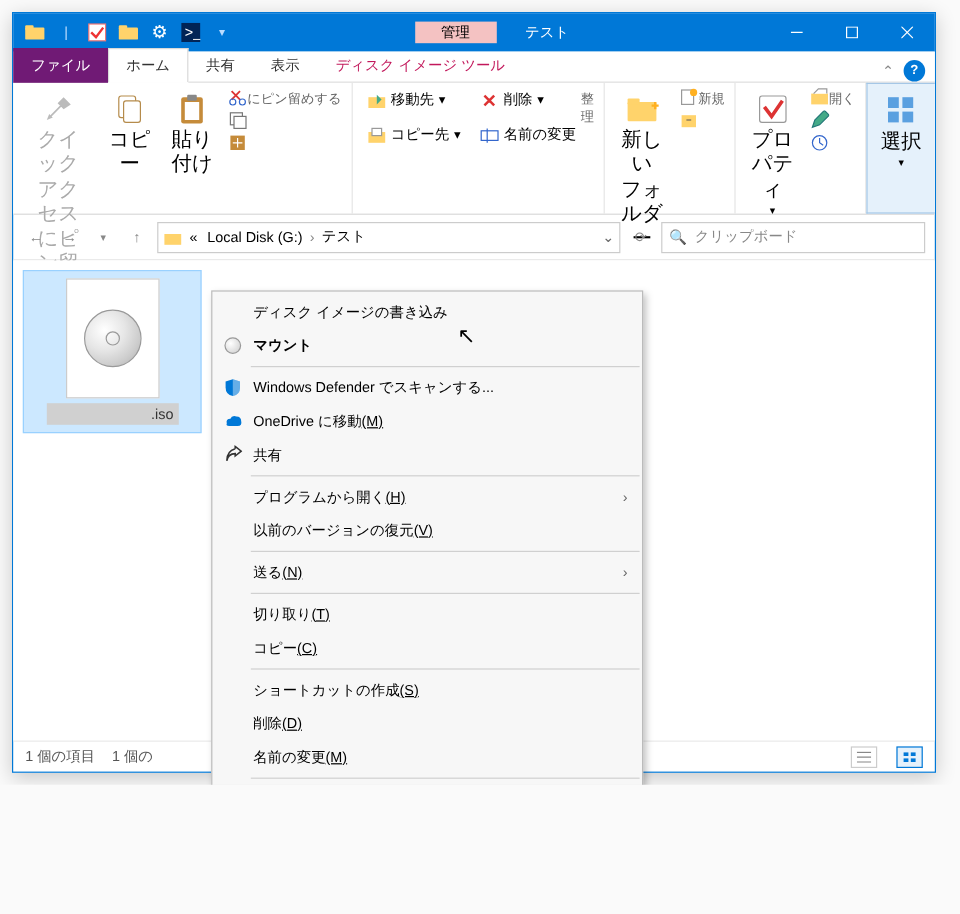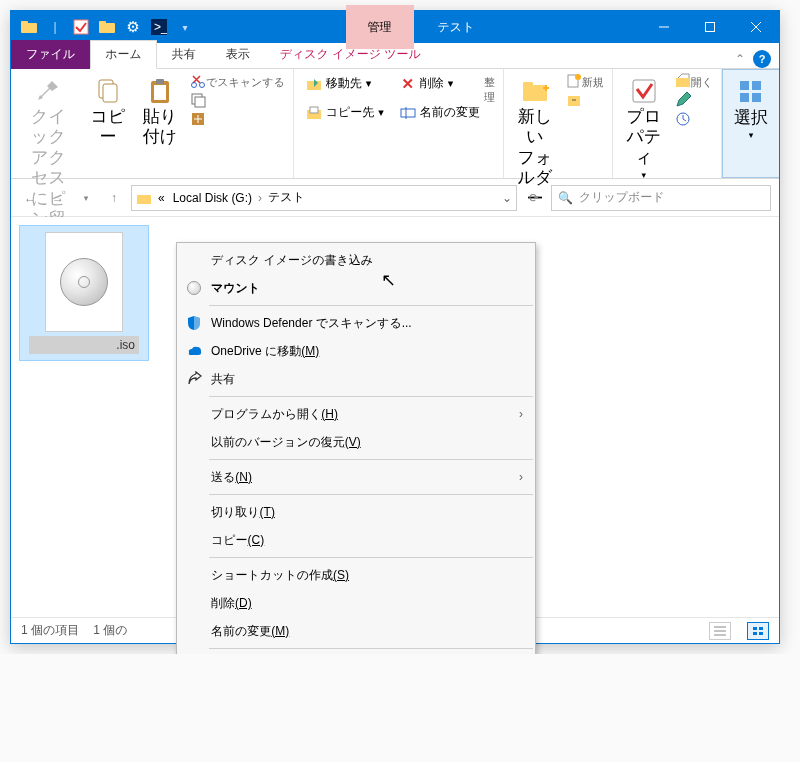--- a/index.html
+++ b/index.html
@@ -1,21 +1,21 @@
 <!DOCTYPE html>
 <html><head>
 <meta charset="utf-8">
 <style>
 *{box-sizing:border-box;margin:0;padding:0;font-family:"Yu Gothic UI","Meiryo",sans-serif;font-size:12px;-webkit-font-smoothing:antialiased}
 body{background:#fafafa;padding:10px}
 .window{width:770px;background:#fff;border:1px solid #0078d7;box-shadow:0 4px 16px rgba(0,0,0,.2)}
 .titlebar{height:32px;background:#0078d7;display:flex;align-items:center;color:#fff}
 .titlebar .qat{display:flex;align-items:center;gap:6px;padding:0 8px}
 .titlebar .qat span{display:flex;align-items:center;justify-content:center;width:20px;height:20px}
-.titlebar .context-tab{margin-left:auto;background:#f4c2c2;color:#000;padding:0 22px;height:44px;display:flex;align-items:center}
+.titlebar .context-tab{margin-left:auto;background:#f4c2c2;color:#000;padding:0 22px;height:18px;display:flex;align-items:center}
 .titlebar .title{padding:0 24px;color:#fff}
 .titlebar .filler{flex:1}
 .winbtns{display:flex}
 .winbtn{width:46px;height:32px;display:flex;align-items:center;justify-content:center;color:#fff}
 .tabs{height:26px;display:flex;align-items:flex-end;border-bottom:1px solid #d9d9d9;background:#fff}
 .tab{padding:5px 14px;color:#333;border:1px solid transparent;position:relative;top:1px}
 .tab.file{background:#701a75;color:#fff}
 .tab.active{border:1px solid #d9d9d9;border-bottom:1px solid #fff;background:#fff}
 .tab.context{color:#c2185b}
 .tabs .tabright{margin-left:auto;display:flex;align-items:center;gap:8px;padding-right:8px}
@@ -30,21 +30,21 @@
 .smallcol{display:flex;flex-direction:column;gap:3px}
 .smallbtn{display:flex;align-items:center;gap:4px;padding:2px 4px;font-size:11px;white-space:nowrap}
 .icon16{width:16px;height:16px;display:inline-flex;align-items:center;justify-content:center}
 .icon24{width:28px;height:28px;display:inline-flex;align-items:center;justify-content:center}
 .addrbar{height:38px;display:flex;align-items:center;gap:6px;padding:0 8px;border-bottom:1px solid #e5e5e5}
 .navbtn{width:22px;height:22px;display:flex;align-items:center;justify-content:center;color:#888}
 .addrbox{flex:1;height:26px;border:1px solid #ccc;display:flex;align-items:center;padding:0 4px;gap:4px}
 .crumb{padding:0 2px}
 .searchbox{width:220px;height:26px;border:1px solid #ccc;display:flex;align-items:center;padding:0 6px;gap:6px;color:#888}
 .content{height:400px;padding:8px;background:#fff;position:relative}
-.fileitem{width:130px;display:flex;flex-direction:column;align-items:center;gap:4px;padding:6px;background:#cce8ff;border:1px solid #99d1ff}
+.fileitem{width:149px;display:flex;flex-direction:column;align-items:center;gap:4px;padding:6px;background:#cce8ff;border:1px solid #99d1ff}
 .fileicon{width:78px;height:100px;background:#fff;border:1px solid #ccc;display:flex;align-items:center;justify-content:center}
 .disc{width:48px;height:48px;border-radius:50%;background:radial-gradient(circle at 35% 35%,#fff 0%,#e6e6e6 40%,#ccc 70%,#aaa 100%);border:1px solid #999;position:relative}
 .disc::after{content:"";position:absolute;top:50%;left:50%;width:10px;height:10px;border:1px solid #999;border-radius:50%;transform:translate(-50%,-50%)}
 .filename{background:#d0d0d0;padding:2px 4px;width:110px;text-align:right;color:#333}
 .statusbar{height:26px;border-top:1px solid #e5e5e5;display:flex;align-items:center;padding:0 10px;gap:14px;color:#555;font-size:11px}
 .statusbar .spacer{flex:1}
 .viewbtn{width:22px;height:18px;border:1px solid #ccc;margin-left:2px;display:flex;align-items:center;justify-content:center}
 .viewbtn.active{border-color:#0078d7;background:#e5f1fb}
 .contextmenu{position:absolute;left:165px;top:25px;width:360px;background:#f7f7f7;border:1px solid #bbb;box-shadow:2px 3px 6px rgba(0,0,0,.25);padding:3px 0}
 .cmitem{display:flex;align-items:center;height:28px;padding:0 12px 0 34px;position:relative}
@@ -171,21 +171,21 @@
               </svg>
             </span>
           <span class="icon16">
               <svg width="16" height="16">
                 <rect x="2" y="2" width="12" height="12" fill="#c58b3a"></rect>
                 <path d="M8 4 L8 12 M4 8 L12 8" stroke="#fff"></path>
               </svg>
             </span>
         </div>
       </div>
-      <div class="label">でスキャンする</div>
+      <div class="label">にピン留めする</div>
     </div>
 
     <div class="group">
       <div class="items">
         <div class="smallcol" style="gap:8px">
           <div class="smallbtn"><span class="icon16">
                 <svg width="16" height="16">
                   <rect x="1" y="5" width="14" height="9" fill="#ffd36b"></rect>
                   <path d="M8 3 L12 7 L8 11" fill="#4a8"></path>
                 </svg>

